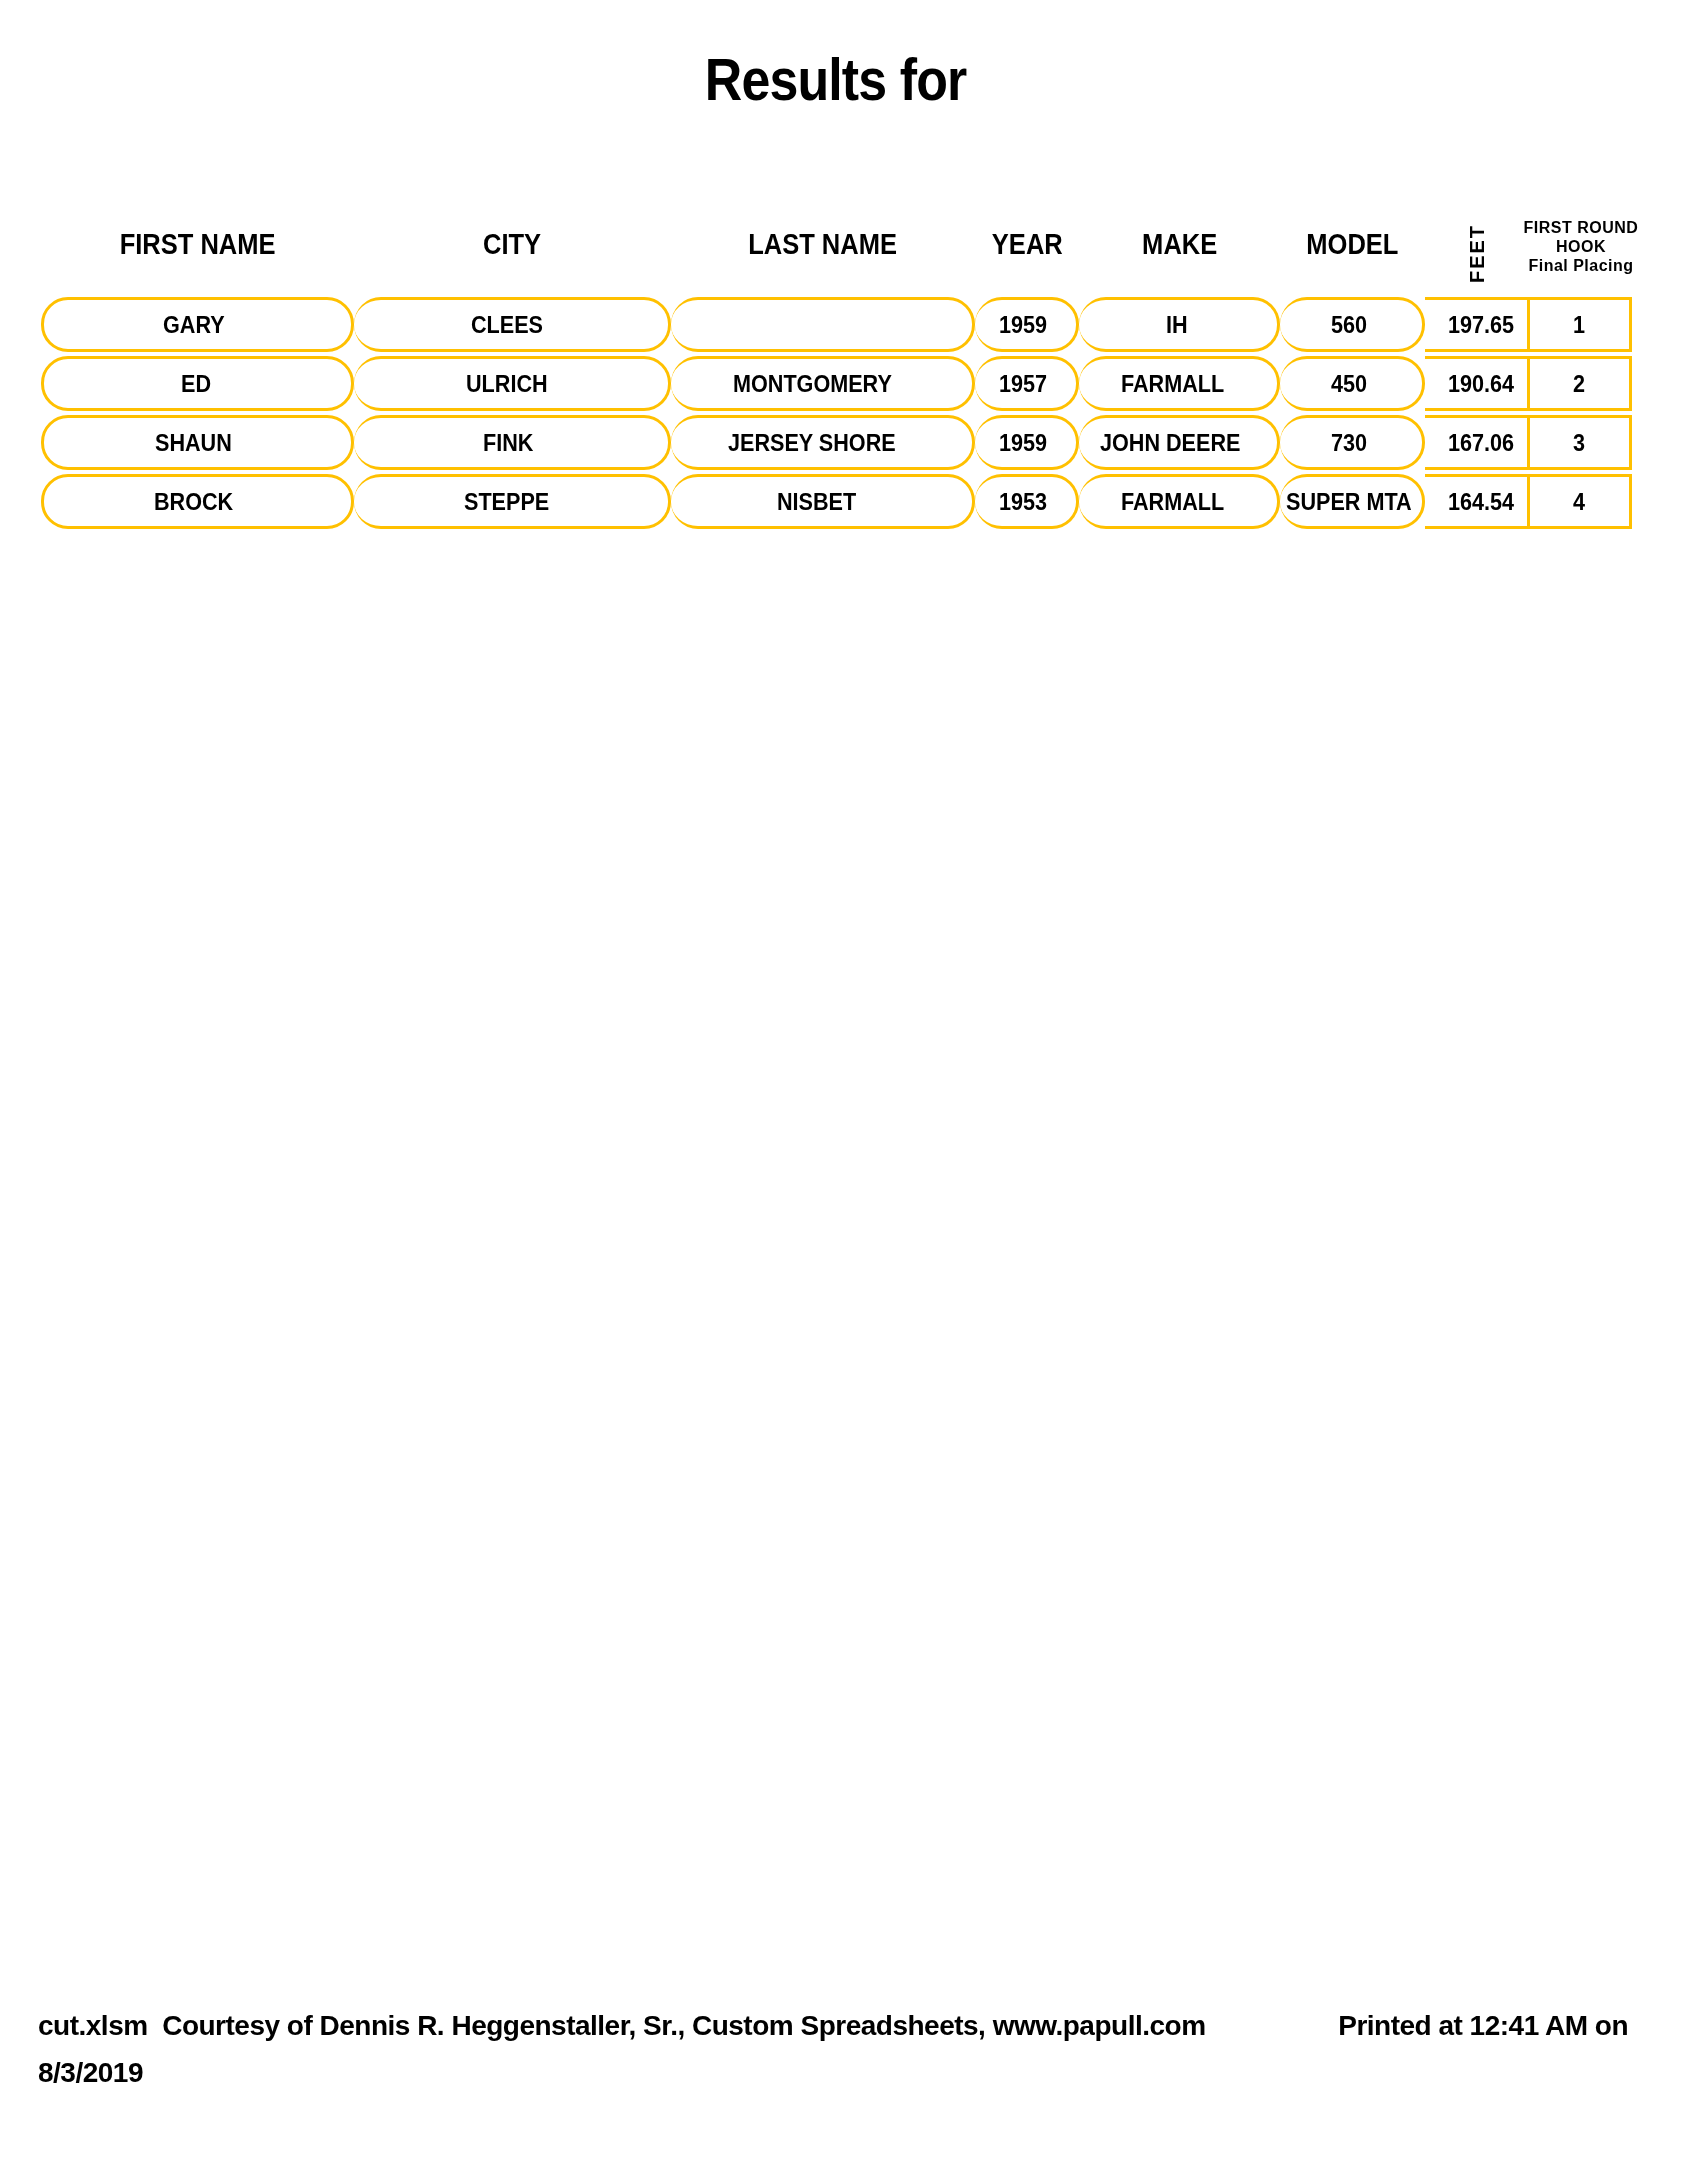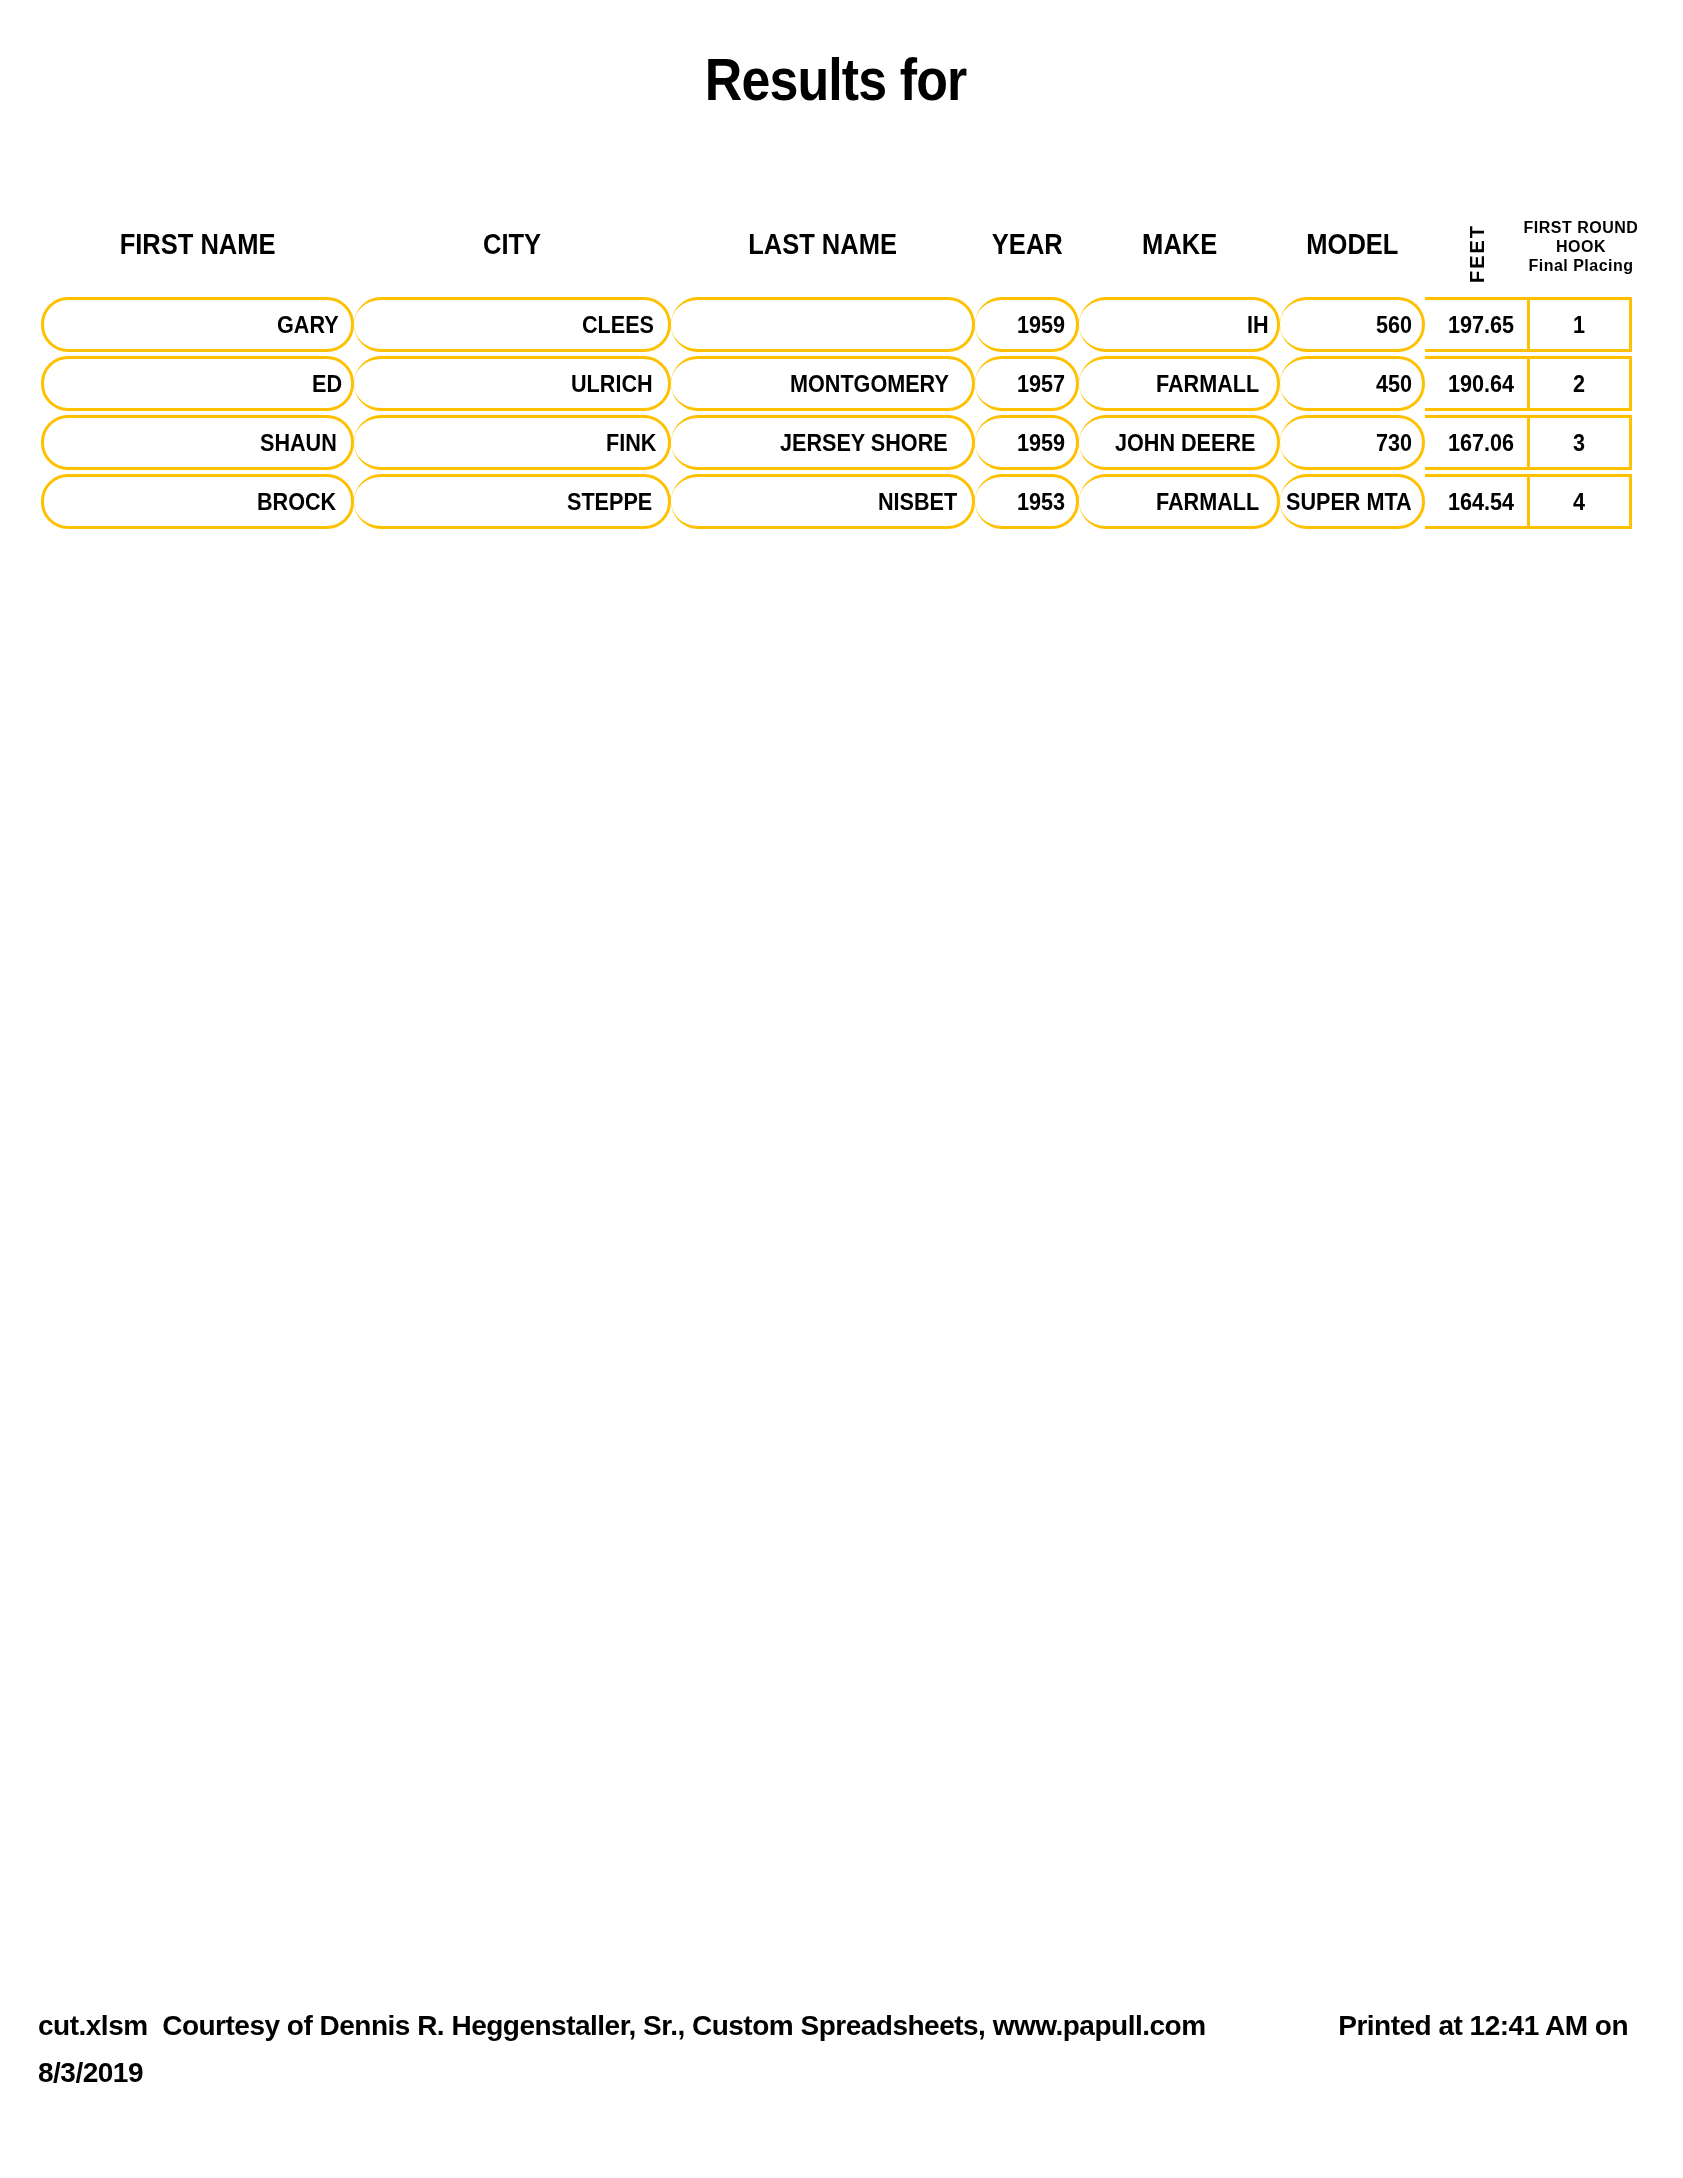--- a/index.html
+++ b/index.html
@@ -75,21 +75,21 @@
     border-bottom: 3px solid var(--gold);
     border-right: 3px solid var(--gold);
     vertical-align: middle;
     font-size: 24px;
     padding: 0 6px;
     overflow: hidden;
     white-space: nowrap;
   }
   table.results td:first-child { border-left: 3px solid var(--gold); }
   table.results td > span { display: inline-block; transform: scaleX(0.9); transform-origin: left center; }
-  td.c-left  { text-align: right; border-radius: 27px; }
+  td.c-left  { text-align: center; border-radius: 27px; }
   td.c-feet  { text-align: right; padding-right: 12px; margin-top: 20px; }
   td.c-feet > span { transform-origin: right center; }
   td.c-place { text-align: center; }
   td.c-place > span { transform-origin: center center; }
 
   
   .footer {
     position: absolute;
     left: 38px; top: 2002px;
     width: 1590px;

